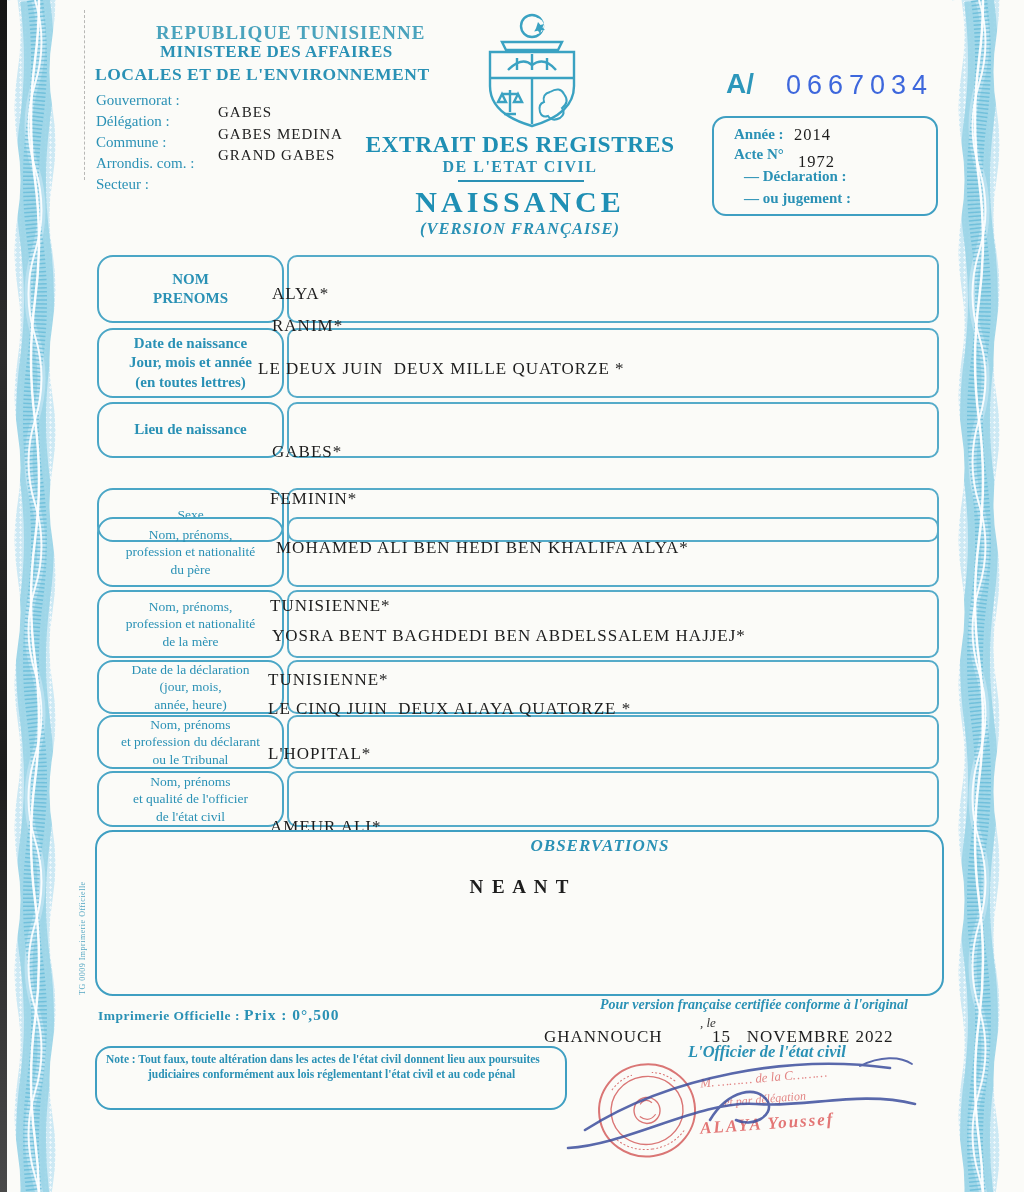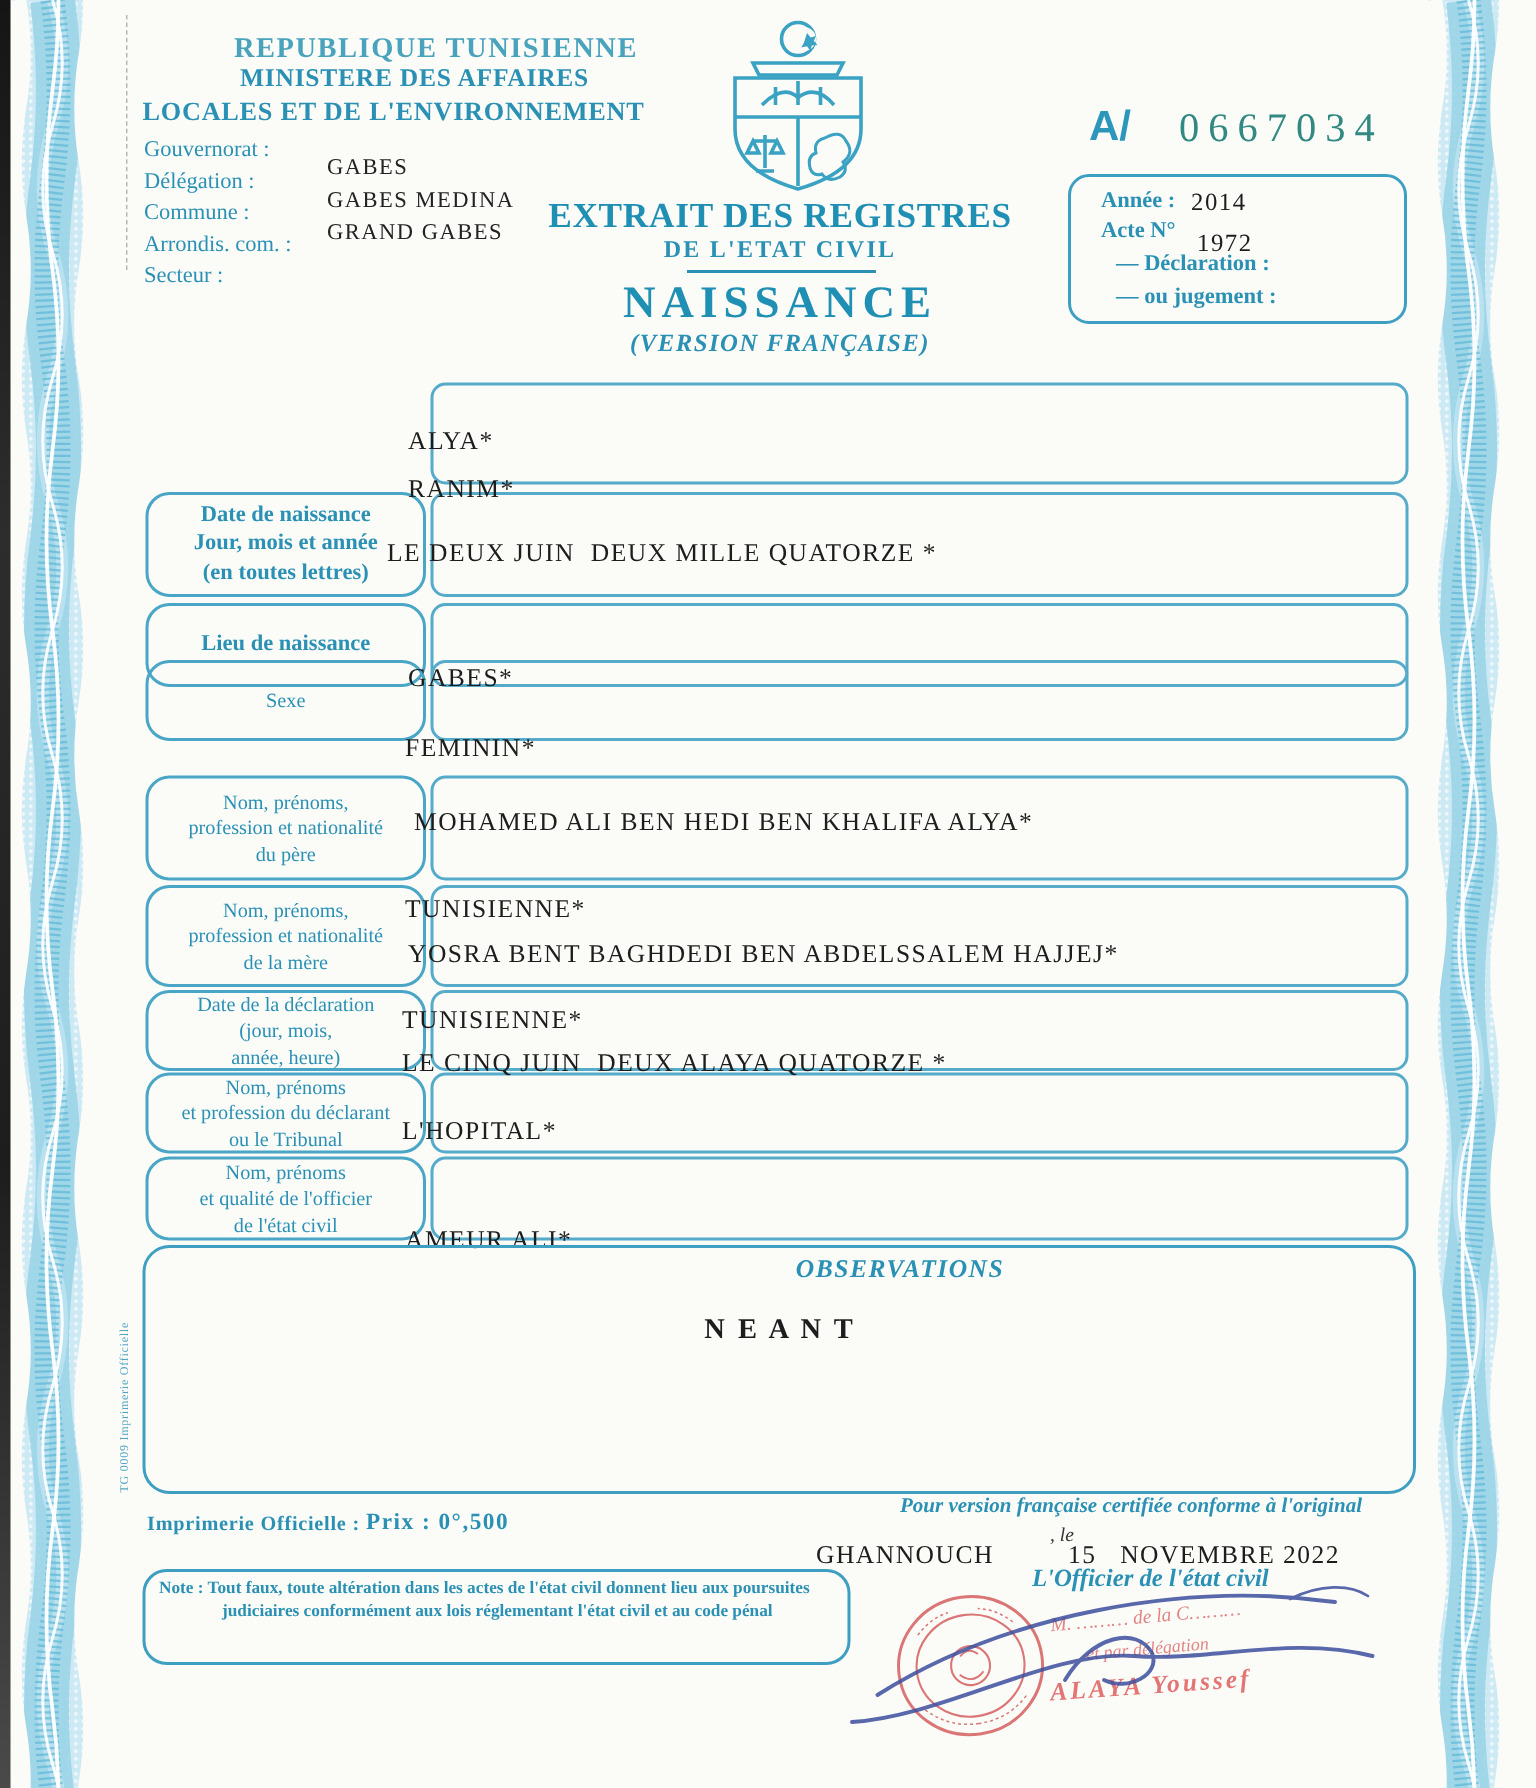--- a/index.html
+++ b/index.html
@@ -16,42 +16,42 @@
   .band-left{left:8px;}
   .band-right{left:952px;}
   .band svg{position:absolute;left:0;top:0;}
   .hdr-republic{position:absolute;left:156px;top:22px;font-size:19px;font-weight:600;letter-spacing:1px;color:#4aa3bd;}
   .hdr-min1{position:absolute;left:160px;top:42px;font-size:17px;font-weight:700;letter-spacing:.5px;color:#2a91b5;}
   .hdr-min2{position:absolute;left:95px;top:64px;font-size:17.5px;font-weight:700;letter-spacing:.5px;color:#2a91b5;}
   .admin-label{position:absolute;left:96px;font-size:15px;color:#2a91b5;}
   .admin-value{position:absolute;left:218px;font-size:15px;color:#222;letter-spacing:1px;}
   .serial-prefix{position:absolute;left:726px;top:68px;font-size:28px;font-weight:700;color:#2d97bb;
                  font-family:"Liberation Sans",sans-serif;}
-  .serial-number{position:absolute;left:786px;top:70px;font-size:27px;color:#0f766e;letter-spacing:6px;
-                 font-family:Liberation Serif, serif;opacity:.85;}
+  .serial-number{position:absolute;left:786px;top:70px;font-size:27px;color:#1d4ed8;letter-spacing:6px;
+                 font-family:Liberation Sans, sans-serif;opacity:.85;}
   .acte-box{position:absolute;left:712px;top:116px;width:222px;height:96px;border:2.5px solid #3f9fc2;border-radius:14px;}
   .acte-t{position:absolute;font-size:15px;font-weight:700;color:#2a91b5;}
   .acte-v{position:absolute;font-size:16.5px;color:#1d1d1d;letter-spacing:1px;}
   .title1{position:absolute;left:340px;top:131px;width:360px;text-align:center;font-size:23.5px;font-weight:700;
           letter-spacing:.5px;color:#1f8fb4;}
   .title2{position:absolute;left:340px;top:158px;width:360px;text-align:center;font-size:16px;font-weight:700;
           letter-spacing:1.5px;color:#2a91b5;}
   .title-underline{position:absolute;left:458px;top:180px;width:126px;border-top:2px solid #2a91b5;}
   .title3{position:absolute;left:340px;top:185px;width:360px;text-align:center;font-size:30px;font-weight:700;
           letter-spacing:4px;color:#1f8fb4;}
   .title4{position:absolute;left:340px;top:219px;width:360px;text-align:center;font-size:16.5px;font-weight:700;
           font-style:italic;letter-spacing:1px;color:#2a91b5;}
   
   .lbl{position:absolute;left:97px;width:183px;border:2.5px solid #4aa6c6;border-radius:16px;
        display:flex;align-items:center;justify-content:center;text-align:center;color:#2a91b5;
        font-size:13.5px;line-height:1.3;white-space:pre-line;}
   .lbl.b{font-weight:700;font-size:15px;}
   .vbox{position:absolute;left:287px;width:648px;border:2px solid #55abc9;border-radius:10px;}
   .r1{top:255px;height:64px;} .r2{top:328px;height:66px;} .r3{top:402px;height:52px;}
-  .r4{top:440px;height:50px;} .r5{top:517px;height:66px;} .r6{top:590px;height:64px;}
+  .r4{top:488px;height:50px;} .r5{top:517px;height:66px;} .r6{top:590px;height:64px;}
   .r7{top:660px;height:50px;} .r8{top:715px;height:50px;} .r9{top:771px;height:52px;}
   .typed{position:absolute;font-size:17px;letter-spacing:1px;color:#1d1d1d;white-space:pre;}
   
   .obs-box{position:absolute;left:95px;top:830px;width:845px;height:162px;border:2.5px solid #3f9fc2;border-radius:18px;}
   .obs-title{position:absolute;left:420px;top:836px;width:360px;text-align:center;font-size:17px;font-weight:700;
              font-style:italic;letter-spacing:1px;color:#2a91b5;}
   .obs-value{position:absolute;left:300px;top:876px;width:440px;text-align:center;font-size:19px;font-weight:700;
              letter-spacing:2px;color:#1d1d1d;white-space:pre;}
   .side-print{position:absolute;left:78px;top:995px;transform:rotate(-90deg);transform-origin:left top;
               font-size:8px;color:#2a91b5;opacity:.8;letter-spacing:.5px;}
@@ -146,20 +146,22 @@
   <div class="acte-v" style="left:798px;top:152px">1972</div>
   <div class="acte-t" style="left:744px;top:168px">— Déclaration :</div>
   <div class="acte-t" style="left:744px;top:190px">— ou jugement :</div>
 
   <div class="title1">EXTRAIT DES REGISTRES</div>
   <div class="title2">DE L'ETAT CIVIL</div>
   <div class="title-underline"></div>
   <div class="title3">NAISSANCE</div>
   <div class="title4">(VERSION FRANÇAISE)</div>
 
+  <div class="lbl b r1">NOM
+PRENOMS</div>
   <div class="lbl b r3">Lieu de naissance</div>
   <div class="lbl b r2">Date de naissance
 Jour, mois et année
 (en toutes lettres)</div>
   <div class="lbl r4">Sexe</div>
   <div class="lbl r5">Nom, prénoms,
 profession et nationalité
 du père</div>
   <div class="lbl r6">Nom, prénoms,
 profession et nationalité

